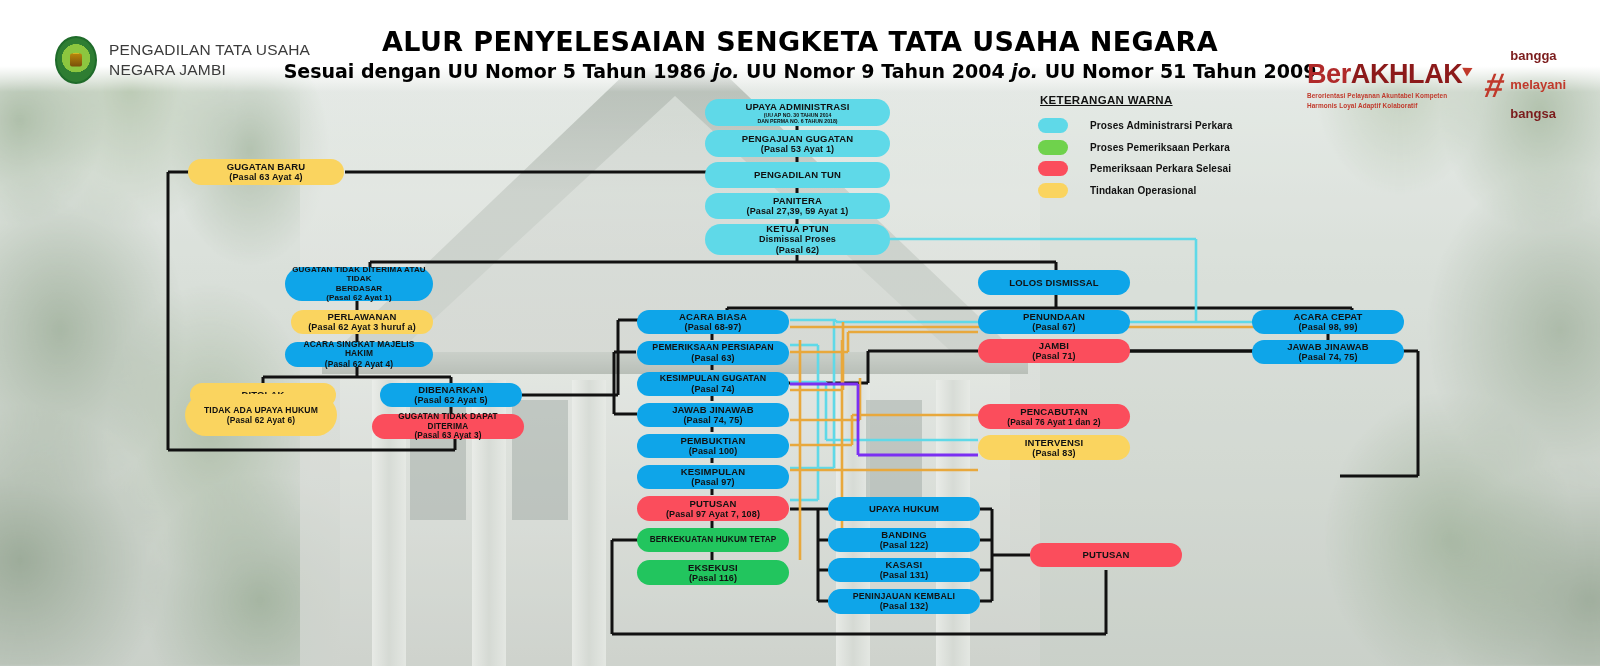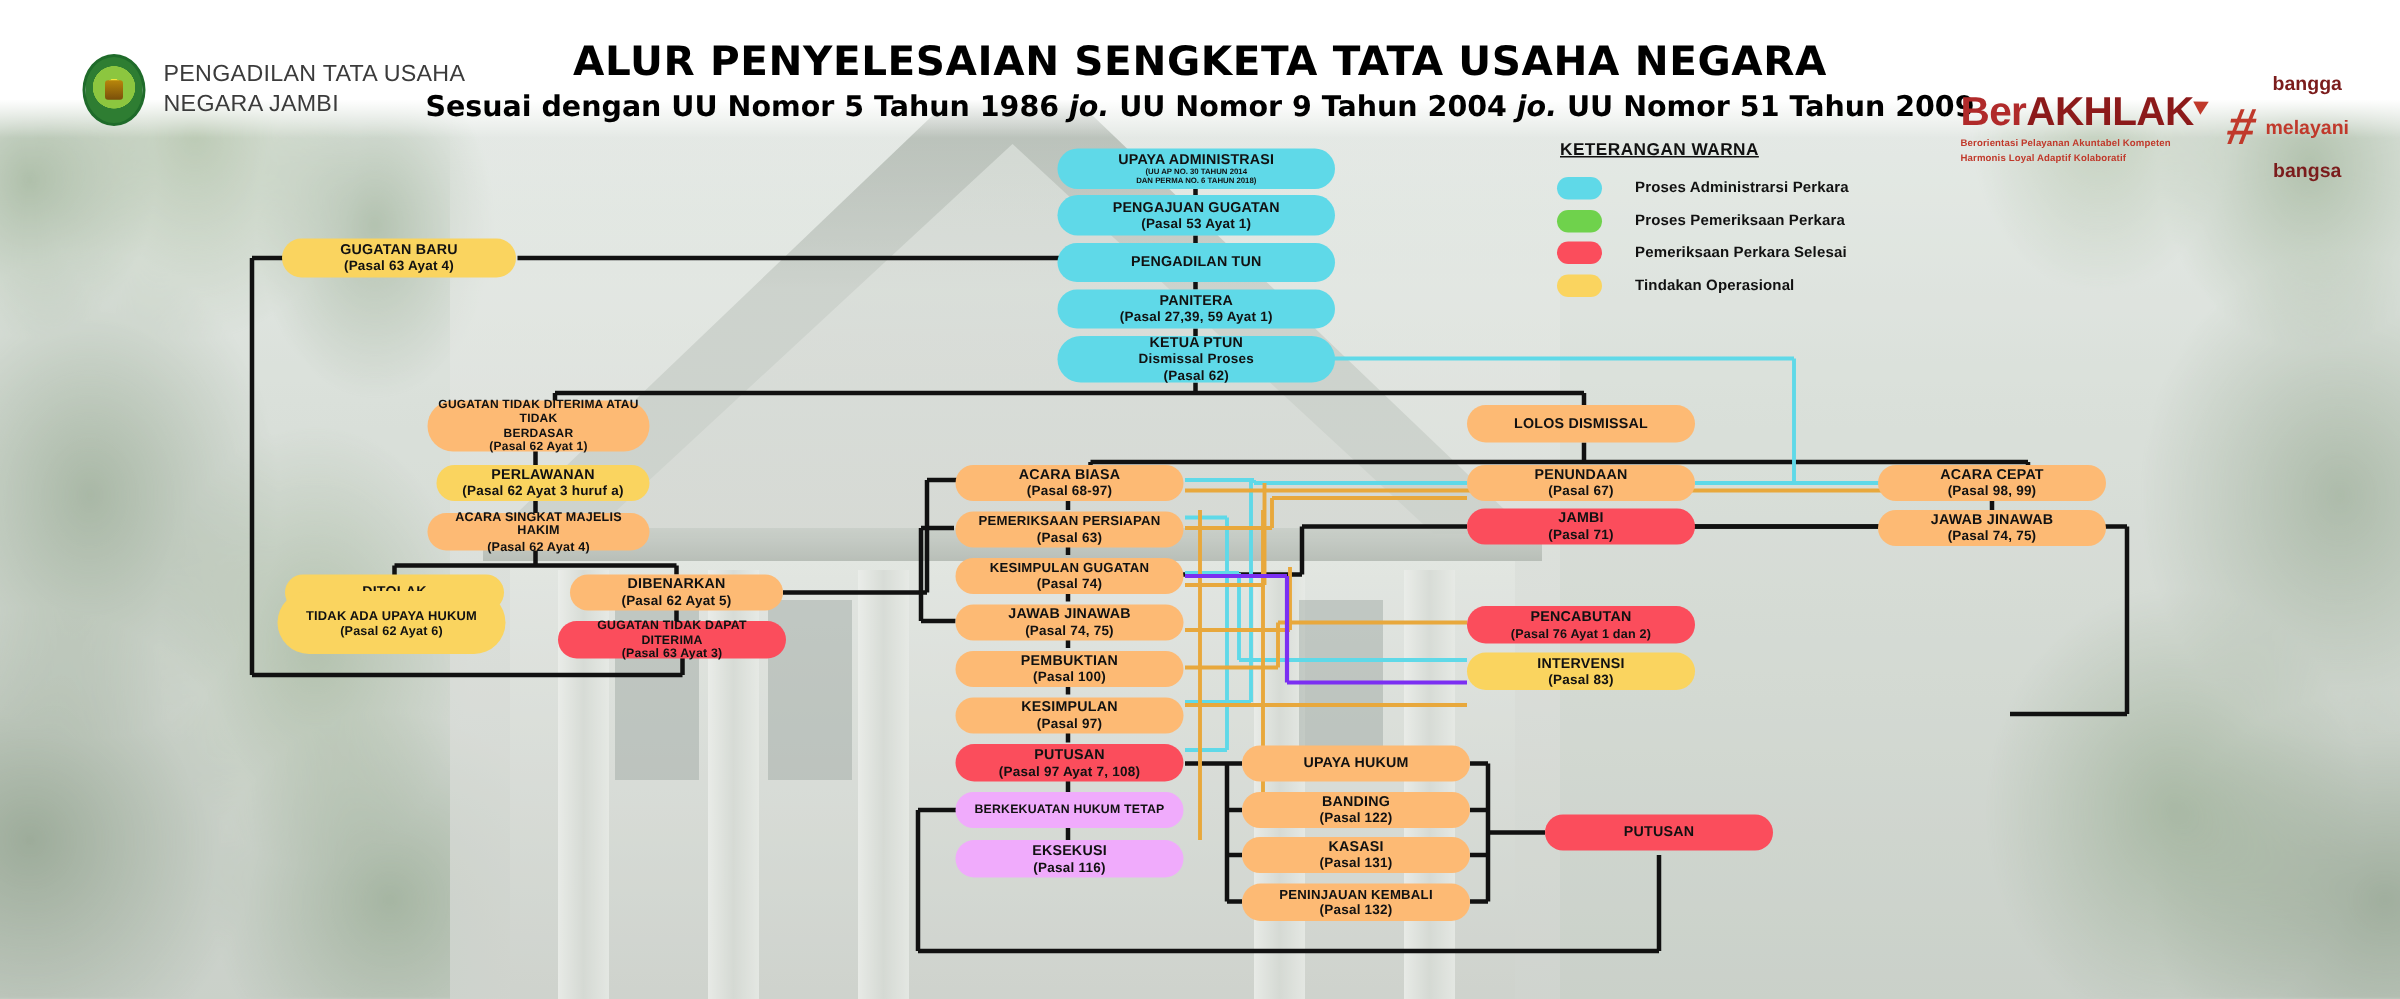--- a/index.html
+++ b/index.html
@@ -106,21 +106,21 @@
   .ba-word { font-size:27px; font-weight:900; color:#8c1a1a; letter-spacing:-.4px; position:relative; }
   .ba-word .b1{ color:#b02a2a; }
   .ba-word .arrow{
     display:inline-block; width:0; height:0; margin-left:2px; position:relative; top:-8px;
     border-left:9px solid #c0392b; border-top:5px solid transparent; border-bottom:5px solid transparent;
     transform:rotate(-28deg);
   }
   .ba-tag { font-size:6.4px; font-weight:700; color:#c0392b; line-height:1.5; letter-spacing:.1px; margin-top:1px; white-space:pre-line; }
   .ba-right { display:flex; align-items:center; gap:6px; }
   .ba-hash { font-size:34px; font-weight:900; color:#c0392b; line-height:1; transform:skewX(-10deg); }
-  .ba-slog { font-size:13px; font-weight:800; line-height:1.12; white-space:pre-line;text-align:center; }
+  .ba-slog { font-size:13px; font-weight:800; line-height:1.12; white-space:pre-line; }
   .ba-slog .l1{color:#7b1c1c;} .ba-slog .l2{color:#c0392b;} .ba-slog .l3{color:#7b1c1c;}
 
   
   .legend { position:absolute; left:1038px; top:94px; z-index:6; }
   .legend-title {
     font-size:11.5px; font-weight:800; color:#111; text-decoration:underline;
     letter-spacing:.3px; margin-bottom:9px; padding-left:2px;
   }
   .legend-row { display:flex; align-items:center; height:21.5px; }
   .legend-dot { width:30px; height:15px; border-radius:9px; flex:0 0 auto; }
@@ -133,24 +133,24 @@
   .node {
     position:absolute; z-index:4;
     display:flex; flex-direction:column; align-items:center; justify-content:center;
     border-radius:999px; text-align:center; color:#111;
     font-weight:800; letter-spacing:.15px; padding:2px 6px;
   }
   .node .ln1 { font-size:9.5px; line-height:1.18; }
   .node .ln2 { font-size:9px; line-height:1.2; font-weight:700; }
   .node .tiny { font-size:5.2px; line-height:1.22; font-weight:700; letter-spacing:0; }
   .c-cyan   { background:#5fd9e8; }
-  .c-green  { background:#fdba74; }
+  .c-green  { background:#0ea5e9; }
   .c-yellow { background:#fad45f; }
   .c-red    { background:#fb4d5c; }
-  .c-gray   { background:#f0abfc; }
+  .c-gray   { background:#22c55e; }
 </style>
 </head>
 <body>
 
 <div id="root">
 
   <div class="bg">
     <div class="bg-sky"></div>
     <div class="bg-foliage-l"></div>
     <div class="bg-foliage-r"></div>

